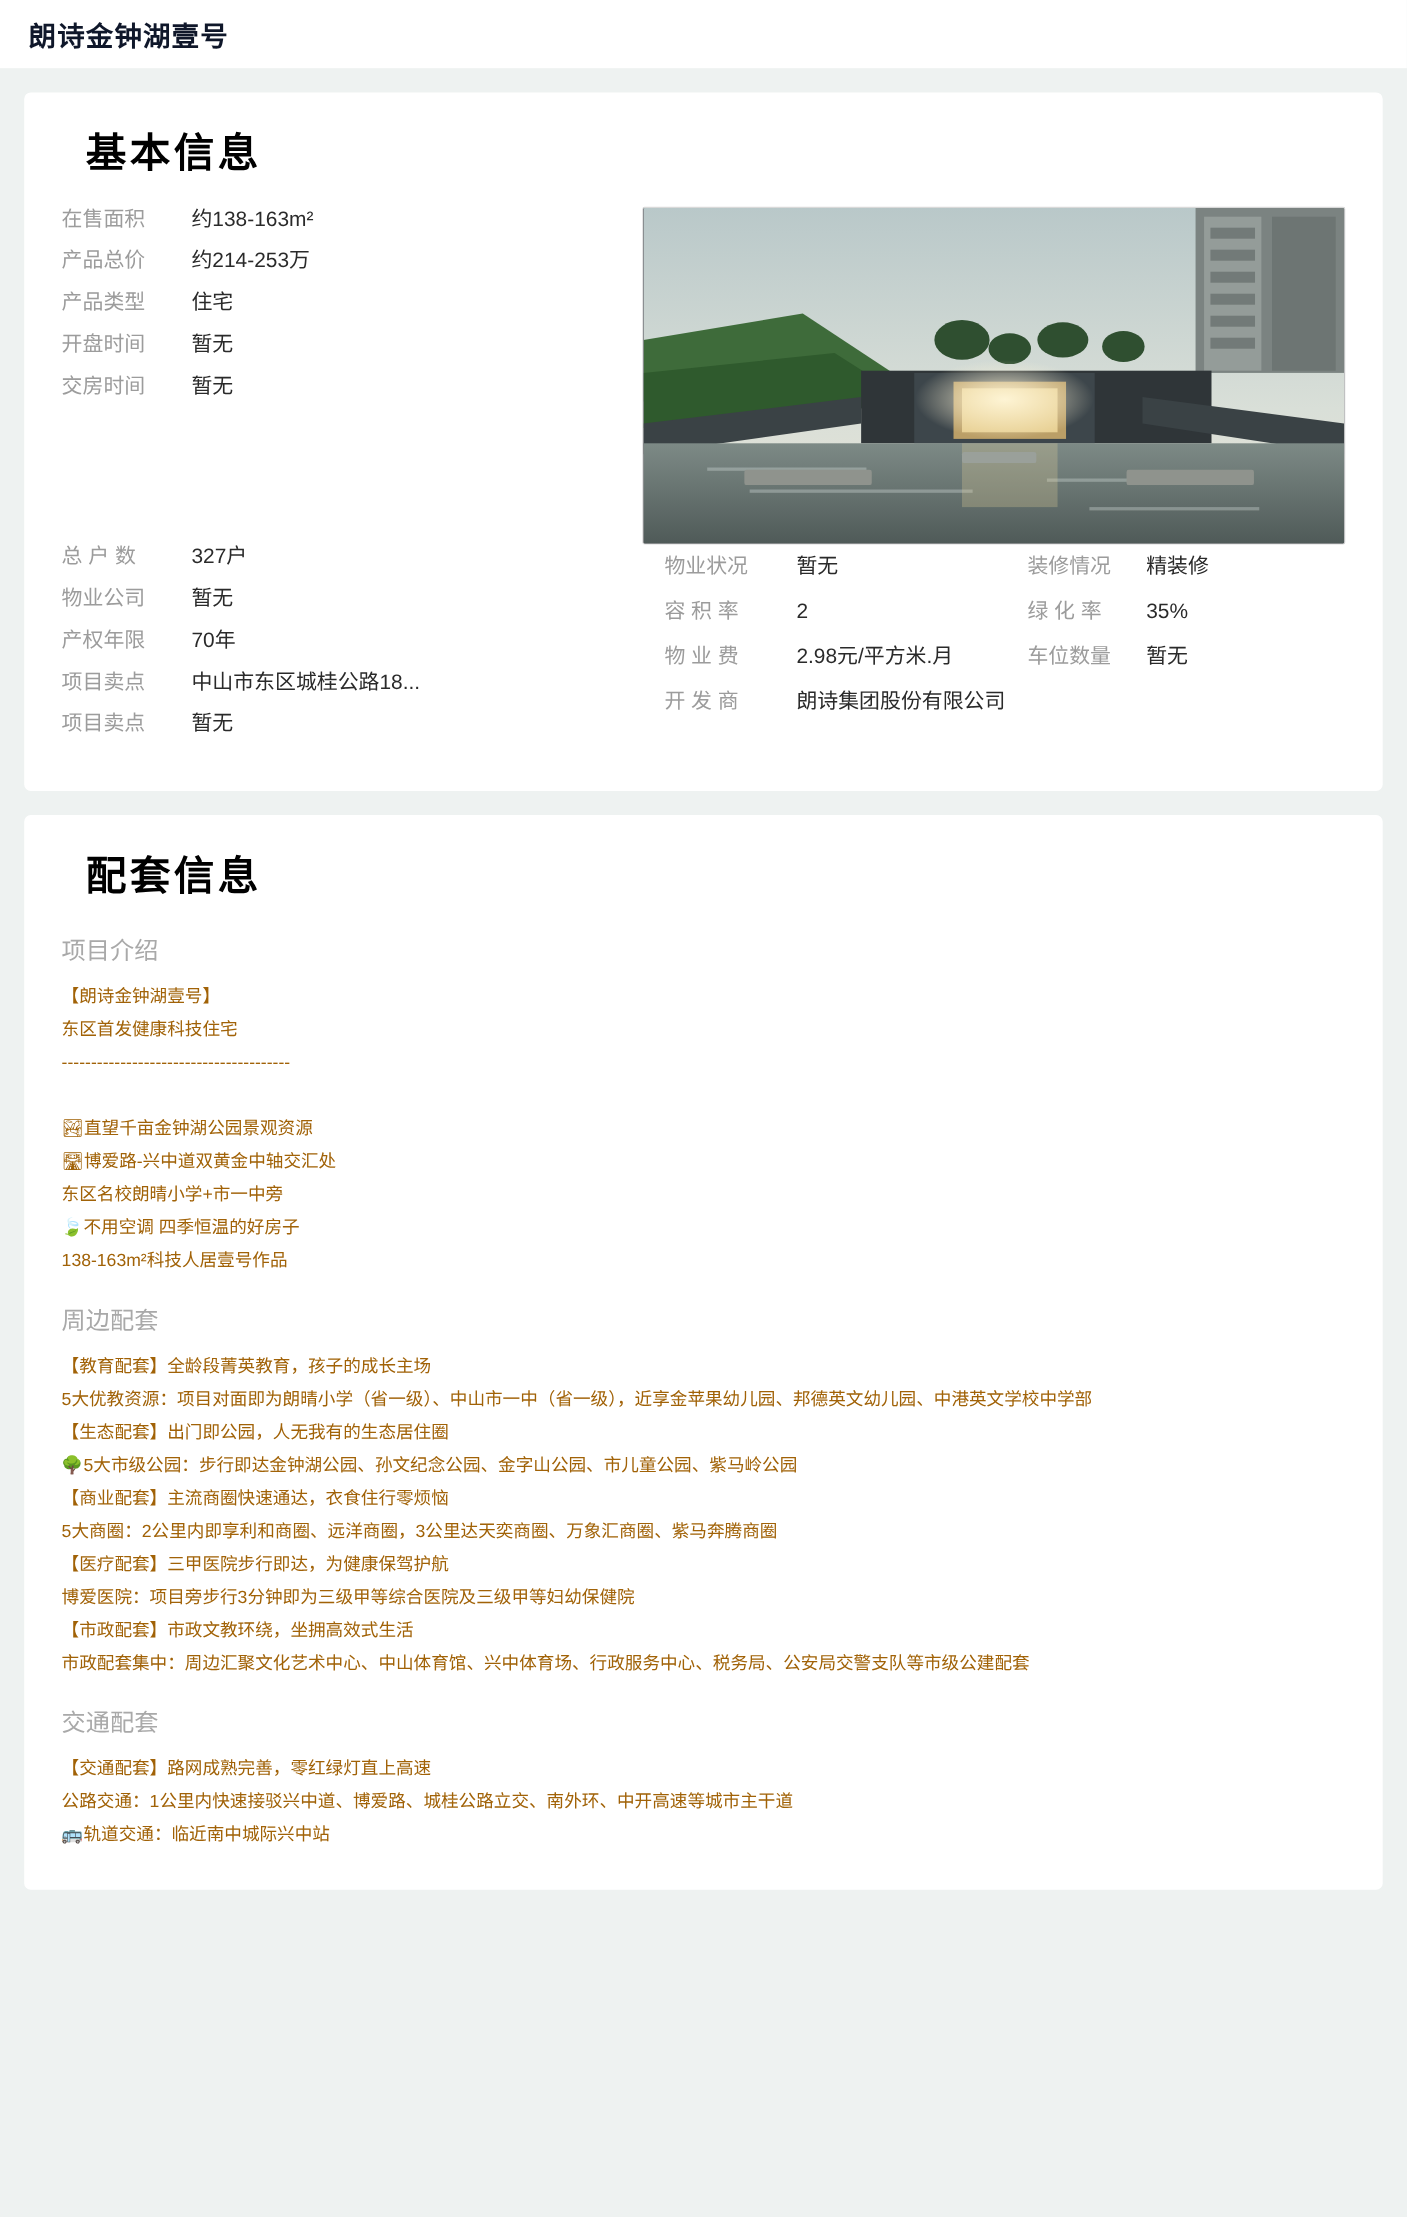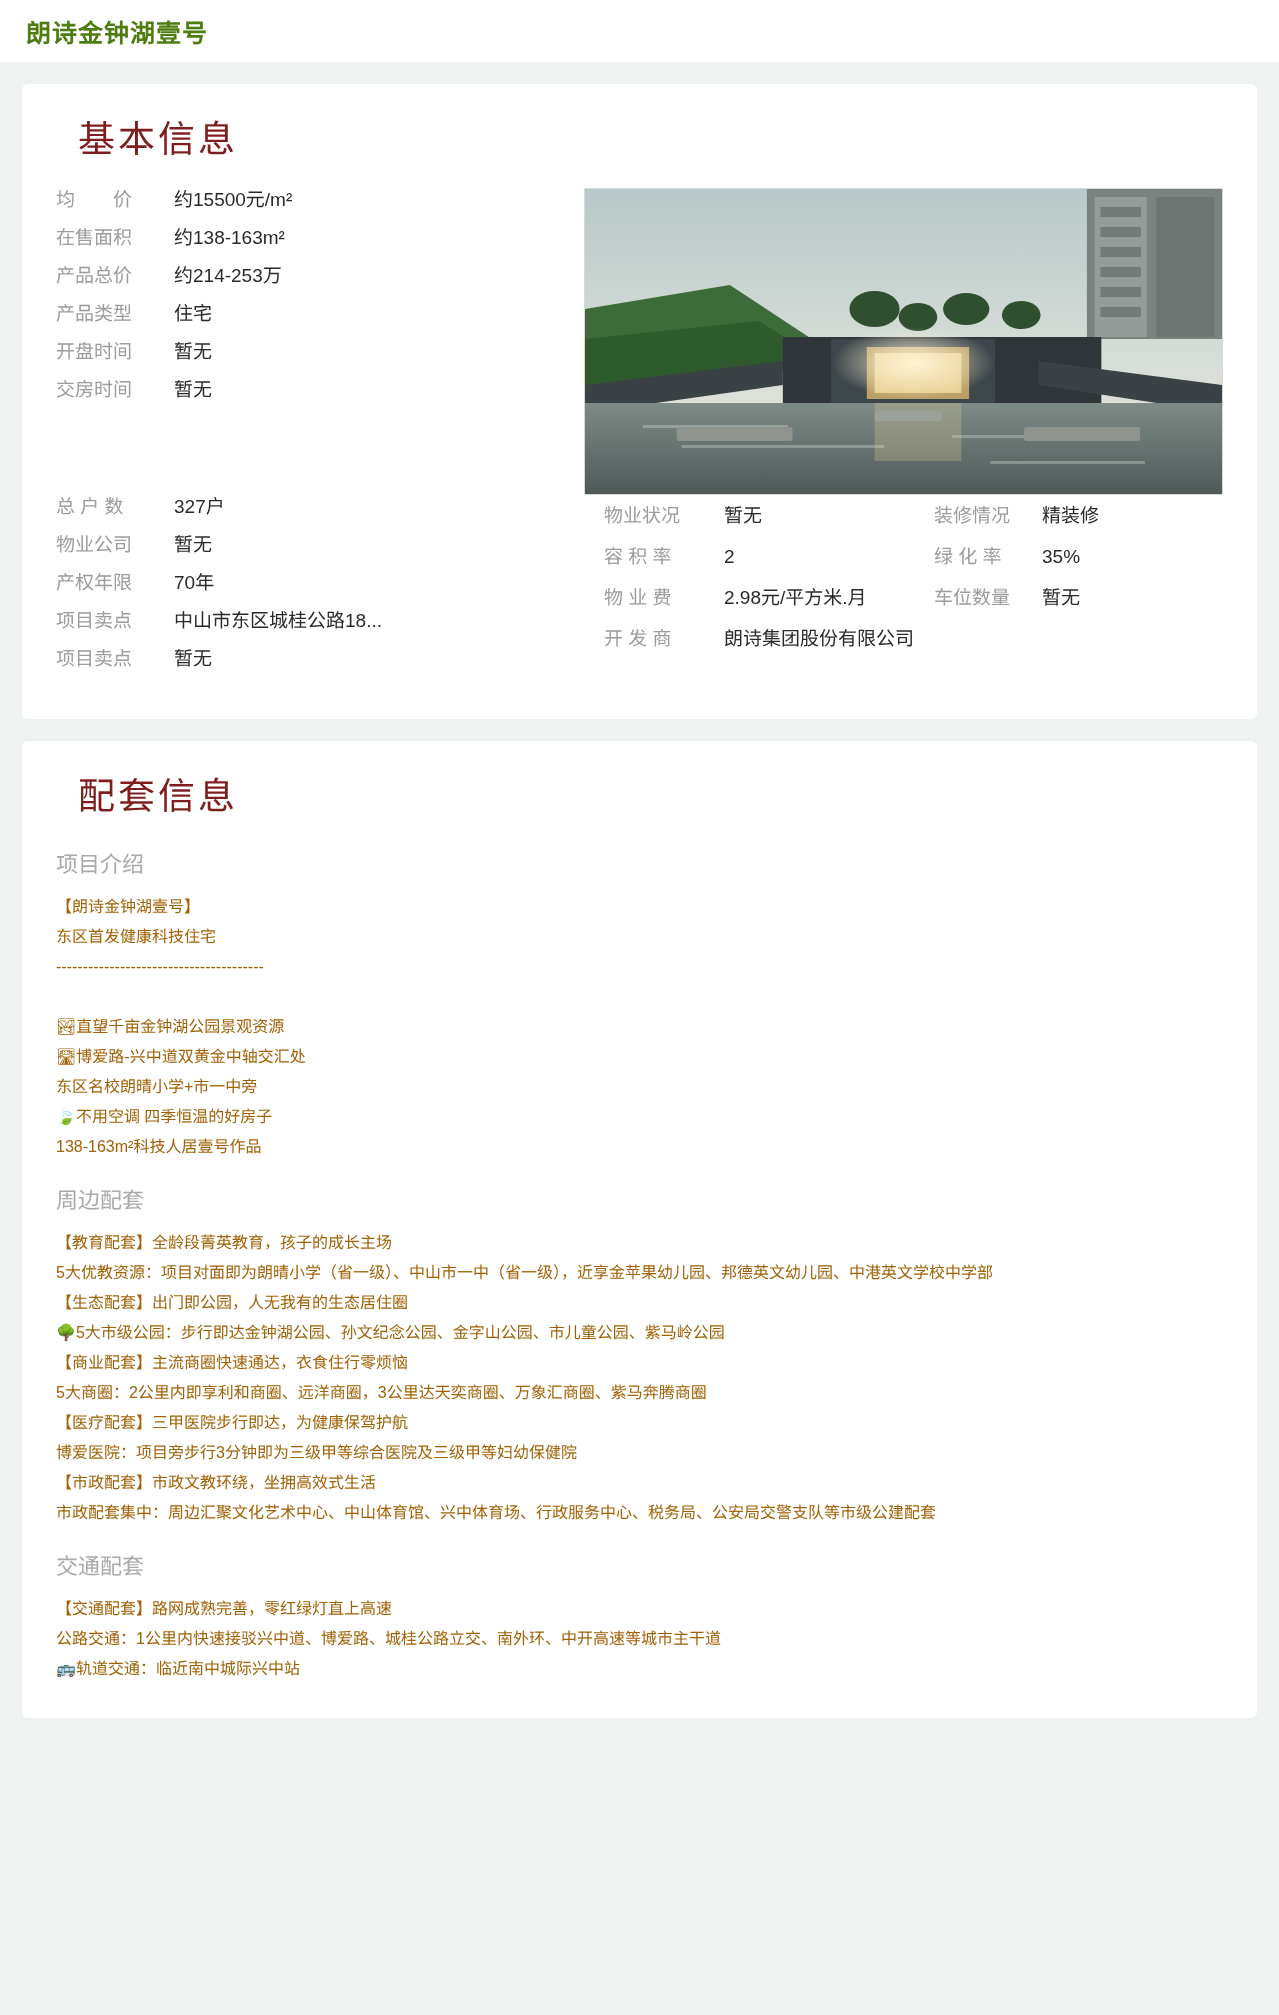--- a/index.html
+++ b/index.html
@@ -26,36 +26,36 @@
     background: #ffffff;
     height: 62px;
     display: flex;
     align-items: center;
     padding-left: 26px;
     box-sizing: border-box;
   }
   .topbar .title {
     font-size: 25px;
     font-weight: bold;
-    color: #4d7c0f;
+    color: #0f172a;
     letter-spacing: 1px;
   }
 
   
   .card {
     background: #ffffff;
     margin: 22px 22px 0 22px;
     border-radius: 6px;
     padding: 28px 34px 34px 34px;
     box-sizing: border-box;
   }
   .card-title {
     font-size: 37px;
-    font-weight: normal;
-    color: #7f1d1d;
+    font-weight: bold;
+    color: #000000;
     letter-spacing: 3px;
     margin: 6px 0 26px 22px;
     line-height: 1.2;
   }
 
   
   .basic-wrap {
     display: flex;
     flex-direction: column;
   }
@@ -154,24 +154,20 @@
     <div class="title">朗诗金钟湖壹号</div>
   </div>
 
   <div class="card">
     <div class="card-title">基本信息</div>
 
     <div class="basic-wrap">
       <div class="basic-top">
         <div class="basic-left">
 
-          <div class="row">
-            <span class="lbl">均　　价</span>
-            <span class="val">约15500元/m²</span>
-          </div>
           <div class="row">
             <span class="lbl">在售面积</span>
             <span class="val">约138-163m²</span>
           </div>
           <div class="row">
             <span class="lbl">产品总价</span>
             <span class="val">约214-253万</span>
           </div>
           <div class="row">
             <span class="lbl">产品类型</span>

